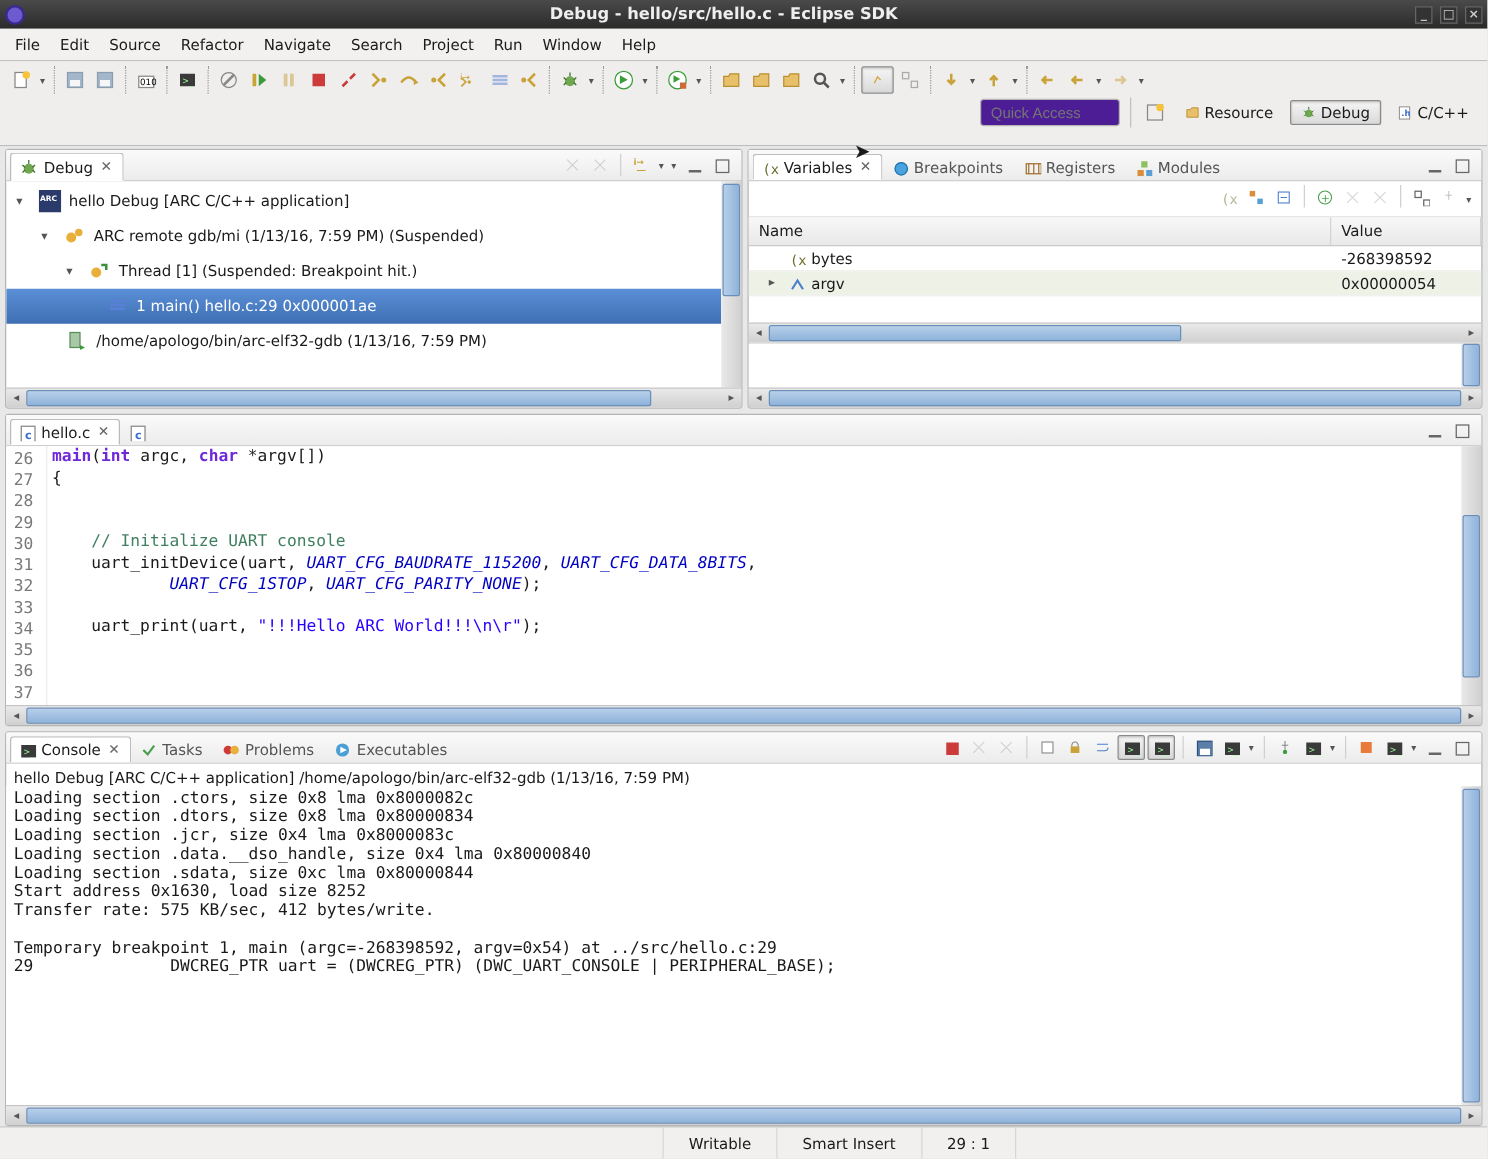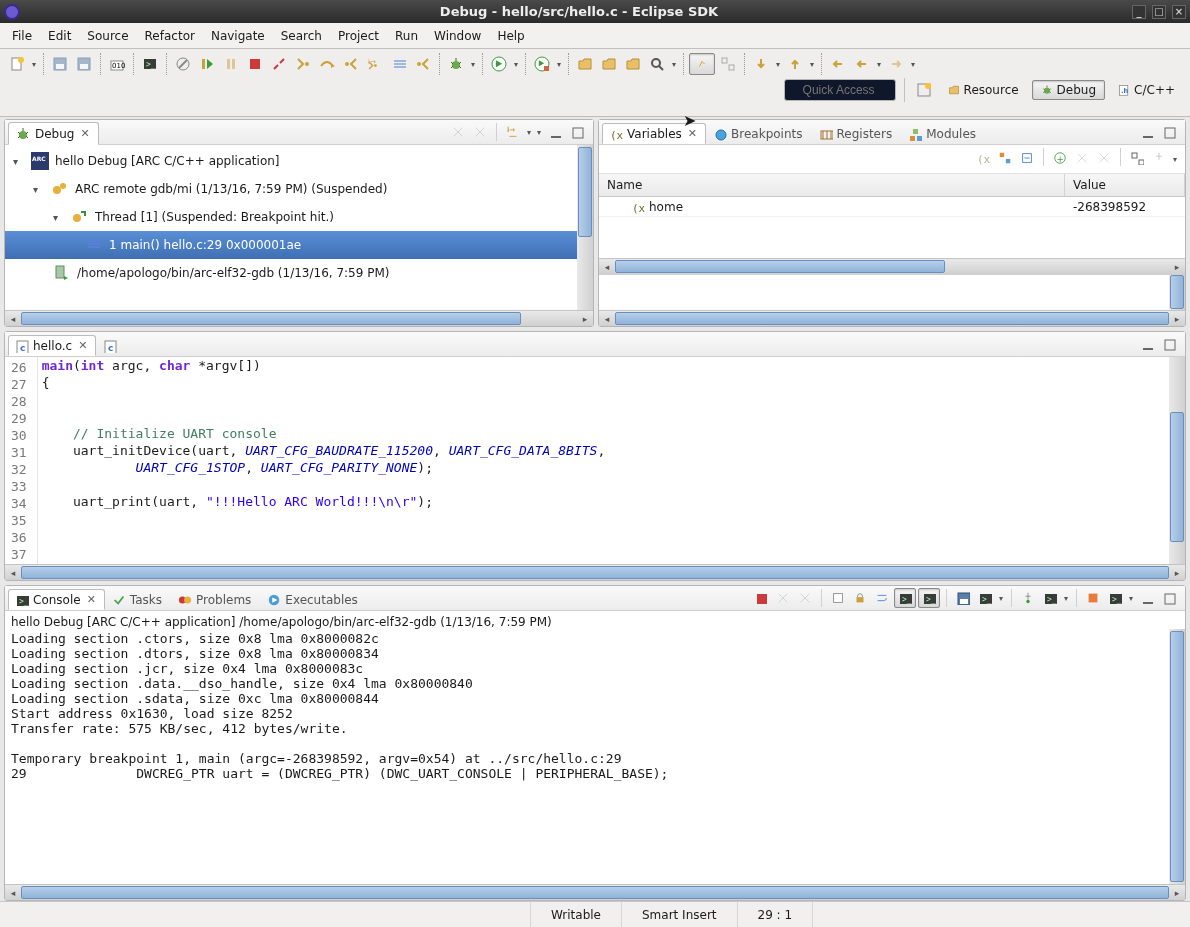--- a/index.html
+++ b/index.html
@@ -13,21 +13,21 @@
   .menubar { height:26px; background:#f2f1f0; border-bottom:1px solid #c0c0c0; display:flex; align-items:center; padding:0 4px; }
   .menubar span { padding:3px 8px; cursor:default; }
 
   .toolbar-area { background:#efeeed; border-bottom:1px solid #bdbdbd; padding:4px 6px 6px 6px; }
   .toolbar-row { display:flex; align-items:center; flex-wrap:wrap; gap:2px; }
   .tb-sep { width:0; border-left:1px dotted #9a9a9a; height:22px; margin:0 3px; }
   .tb-btn { width:22px; height:22px; display:flex; align-items:center; justify-content:center; border-radius:2px; position:relative; }
   .tb-drop { width:8px; height:22px; display:flex; align-items:center; justify-content:center; font-size:8px; color:#555;}
   .tb-drop::after{content:"▾";}
   .ico { width:16px; height:16px; display:block;}
-  .quick-access { width:112px; height:22px; border:1px solid #b5b5b5; border-radius:3px; padding:2px 18px; color:#999; background:#0f172a; font-size:12px; margin-left:auto;}
+  .quick-access { width:112px; height:22px; border:1px solid #b5b5b5; border-radius:3px; padding:2px 8px; color:#999; background:#4c1d95; font-size:12px; margin-left:auto;}
   .persp-row { display:flex; align-items:center; justify-content:flex-end; gap:4px; margin-top:3px;}
   .persp-btn { display:flex; align-items:center; gap:4px; padding:2px 8px; border:1px solid transparent; border-radius:2px;}
   .persp-btn.active { border:1px solid #8a8a8a; background:linear-gradient(#f6f6f6,#d9d9d9); box-shadow:inset 0 1px 2px rgba(0,0,0,.2);}
   .persp-btn .sq { width:12px; height:12px; }
 
   .workbench { display:flex; flex-direction:column; height:calc(927px - 23px - 26px - 68px - 26px); background:#e8e8e8; }
   .upper { display:flex; height:210px; padding:2px 4px 0 4px; gap:4px; }
   .pane { background:#fff; border:1px solid #b5b5b5; border-radius:3px; display:flex; flex-direction:column; min-width:0;}
   .pane.debug { width:590px; }
   .pane.vars  { flex:1; }
@@ -626,23 +626,33 @@
         <div class="col-name">Name</div>
         <div class="col-val">Value</div>
       </div>
       <div class="grid-body">
         <div class="grid-row">
           <div class="c1">
               <span style="width:12px"></span>
               <svg width="14" height="14">
                 <use href="#i-var"></use>
               </svg>
-              <span>home</span>
+              <span>bytes</span>
             </div>
           <div class="c2">-268398592</div>
+        </div>
+        <div class="grid-row sel">
+          <div class="c1">
+              <span class="twisty closed" style="color:#555"></span>
+              <svg width="14" height="14" viewBox="0 0 16 16">
+                <path d="M3 13 L8 5 L13 13" fill="none" stroke="#4a7fcf" stroke-width="2"></path>
+              </svg>
+              <span>argv</span>
+            </div>
+          <div class="c2">0x00000054</div>
         </div>
       </div>
       <div class="hscroll">
           <div class="arrow l">◂</div>
           <div class="thumb" style="left:16px;width:330px"></div>
           <div class="arrow r">▸</div>
         </div>
       <div style="height:36px;border-top:1px solid #d0d0d0;display:flex;">
         <div style="flex:1;background:#fff"></div>
         <div class="vscroll">

